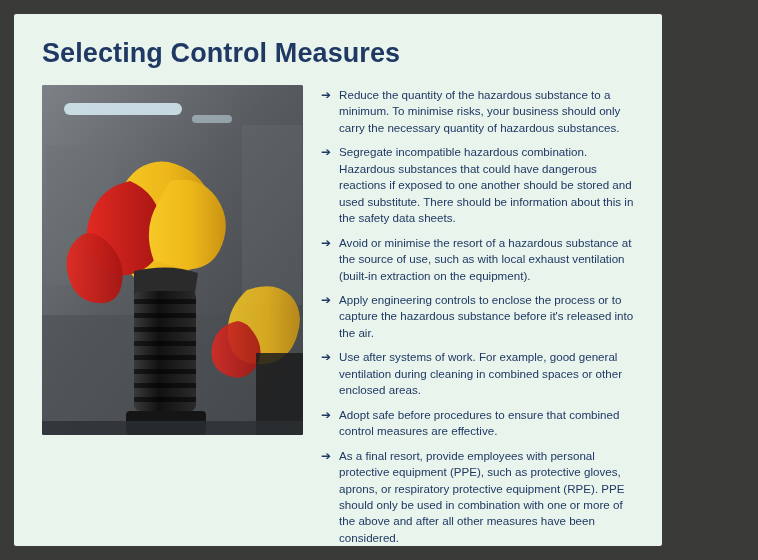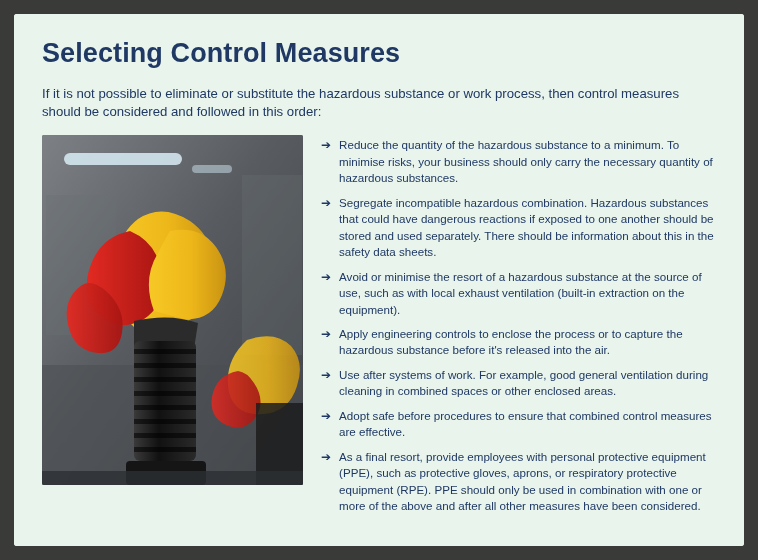--- a/index.html
+++ b/index.html
@@ -10,21 +10,21 @@
     width: 758px;
     height: 560px;
     background: #3a3a38;
     font-family: "Liberation Sans", sans-serif;
     overflow: hidden;
   }
   .frame {
     position: absolute;
     left: 14px;
     top: 14px;
-    width: 730px;
+    width: 648px;
     height: 532px;
     background: #ffffff;
     border-radius: 3px;
     overflow: hidden;
     display: flex;
     flex-direction: column;
   }
   .slide {
     background: #e9f5ec;
     flex: 1 1 auto;
@@ -85,21 +85,20 @@
     font-weight: normal;
   }
 </style>
 </head>
 <body>
 
 <div class="frame">
 
   <div class="slide">
     <h1 class="slide-title">Selecting Control Measures</h1>
-    <p class="intro">If it is not possible to eliminate or substitute the hazardous substance or work process, then control measures should be considered and followed in this order:</p>
 
     <div class="content-row">
 
       <div class="photo">
         <svg width="261" height="350" viewBox="0 0 261 350">
           <defs>
             <linearGradient id="bgGrad" x1="0" y1="0" x2="1" y2="1">
               <stop offset="0%" stop-color="#7d8186"></stop>
               <stop offset="45%" stop-color="#585c60"></stop>
               <stop offset="100%" stop-color="#3c4044"></stop>
@@ -153,21 +152,21 @@
         </svg>
       </div>
 
       <div class="bullets">
         <div class="bullet">
           <span class="arrow">➔</span>
           <div><b>Reduce the quantity</b><span> of the hazardous substance to a minimum. To minimise risks, your business should only carry the necessary quantity of hazardous substances.</span></div>
         </div>
         <div class="bullet">
           <span class="arrow">➔</span>
-          <div><b>Segregate incompatible hazardous combination.</b><span> Hazardous substances that could have dangerous reactions if exposed to one another should be stored and used separately. There should be information about this in the safety data sheets.</span></div>
+          <div><b>Segregate incompatible hazardous combination.</b><span> Hazardous substances that could have dangerous reactions if exposed to one another should be stored and used substitute. There should be information about this in the safety data sheets.</span></div>
         </div>
         <div class="bullet">
           <span class="arrow">➔</span>
           <div><b>Avoid or minimise the resort</b><span> of a hazardous substance at the source of use, such as with local exhaust ventilation (built-in extraction on the equipment).</span></div>
         </div>
         <div class="bullet">
           <span class="arrow">➔</span>
           <div><b>Apply engineering controls</b><span> to enclose the process or to capture the hazardous substance before it's released into the air.</span></div>
         </div>
         <div class="bullet">

